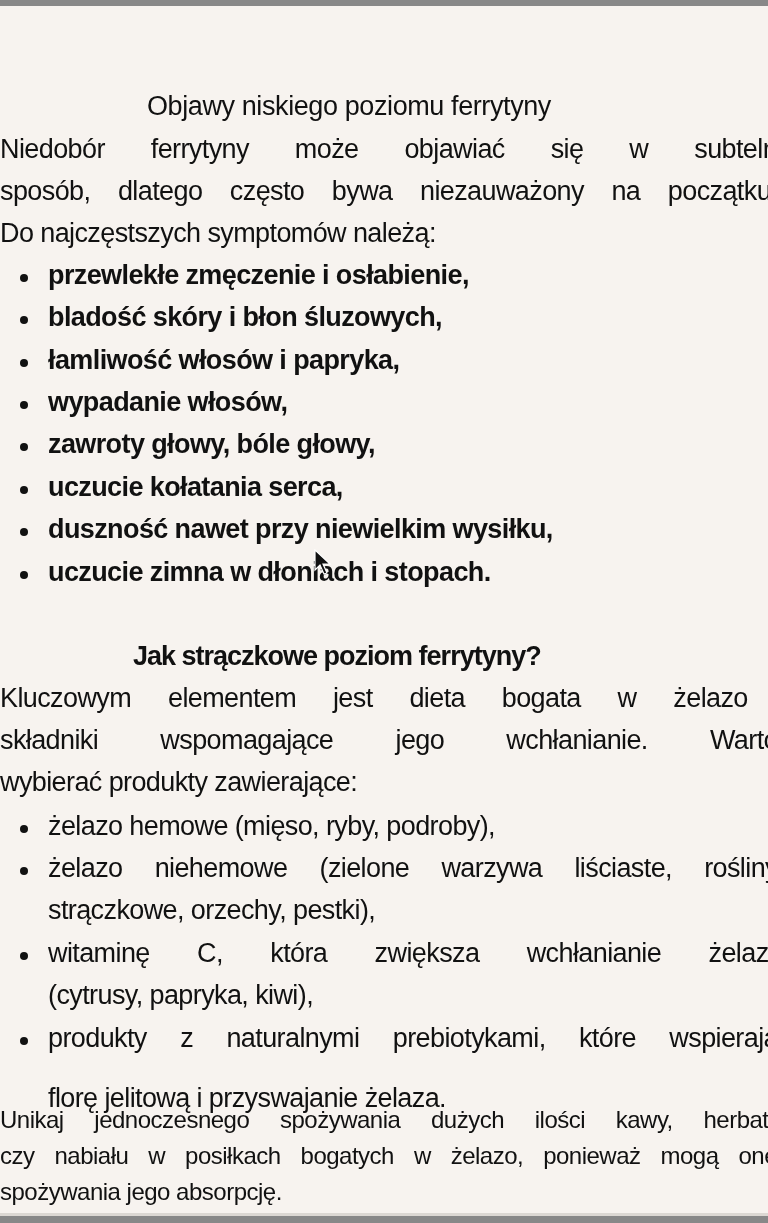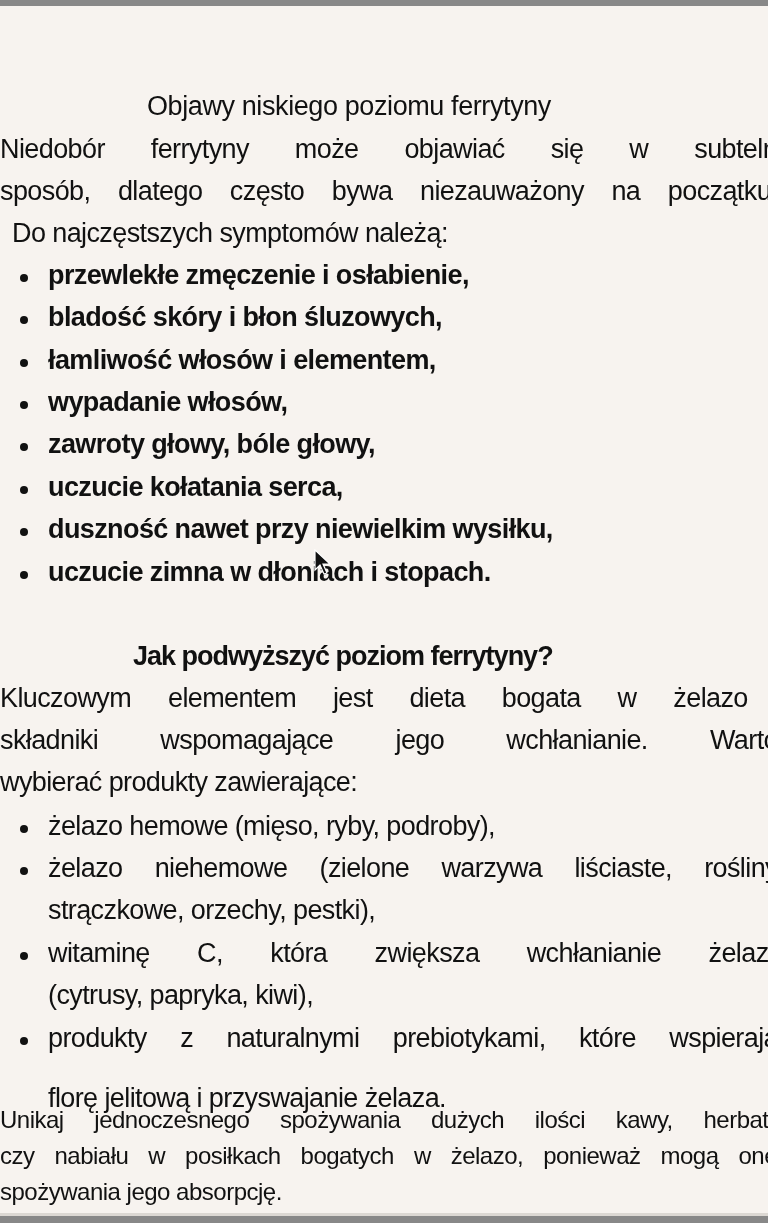--- a/index.html
+++ b/index.html
@@ -34,42 +34,42 @@
   </style>
 </head>
 <body>
 
 <div class="page">
   <div class="content">
     <div class="line title1">Objawy niskiego poziomu ferrytyny</div>
 
     <div class="line just" style="top:128px;width:790px;">Niedobór ferrytyny może objawiać się w subtelny</div>
     <div class="line just" style="top:170px;width:778px;">sposób, dlatego często bywa niezauważony na początku.</div>
-    <div class="line" style="top:212px;padding-left:12px;">Do najczęstszych symptomów należą:</div>
+    <div class="line" style="top:212px;">Do najczęstszych symptomów należą:</div>
 
     <div>
       <div class="bullet" style="top:268px;"></div>
       <div class="li-text bold" style="top:254px;text-align:right;">przewlekłe zmęczenie i osłabienie,</div>
       <div class="bullet" style="top:310px;"></div>
       <div class="li-text bold" style="top:296px;">bladość skóry i błon śluzowych,</div>
       <div class="bullet" style="top:353px;"></div>
-      <div class="li-text bold" style="top:339px;">łamliwość włosów i elementem,</div>
+      <div class="li-text bold" style="top:339px;">łamliwość włosów i papryka,</div>
       <div class="bullet" style="top:395px;"></div>
       <div class="li-text bold" style="top:381px;">wypadanie włosów,</div>
       <div class="bullet" style="top:437px;"></div>
       <div class="li-text bold" style="top:423px;">zawroty głowy, bóle głowy,</div>
       <div class="bullet" style="top:480px;"></div>
       <div class="li-text bold" style="top:466px;">uczucie kołatania serca,</div>
       <div class="bullet" style="top:522px;"></div>
       <div class="li-text bold" style="top:508px;">duszność nawet przy niewielkim wysiłku,</div>
       <div class="bullet" style="top:565px;"></div>
       <div class="li-text bold" style="top:551px;">uczucie zimna w dłoniach i stopach.</div>
     </div>
 
-    <div class="line bold" style="top:635px;left:133px;">Jak podwyższyć poziom ferrytyny?</div>
+    <div class="line bold" style="top:635px;left:133px;">Jak strączkowe poziom ferrytyny?</div>
 
     <div class="line just" style="top:677px;width:790px;">Kluczowym elementem jest dieta bogata w żelazo i</div>
     <div class="line just" style="top:719px;width:778px;">składniki wspomagające jego wchłanianie. Warto</div>
     <div class="line" style="top:761px;">wybierać produkty zawierające:</div>
 
     <div>
       <div class="bullet" style="top:819px;"></div>
       <div class="li-text" style="top:805px;">żelazo hemowe (mięso, ryby, podroby),</div>
 
       <div class="bullet" style="top:861px;"></div>

